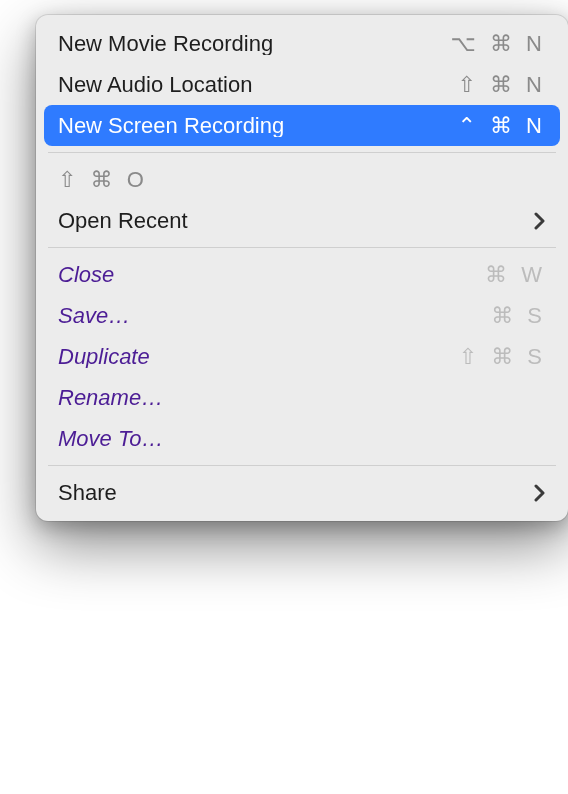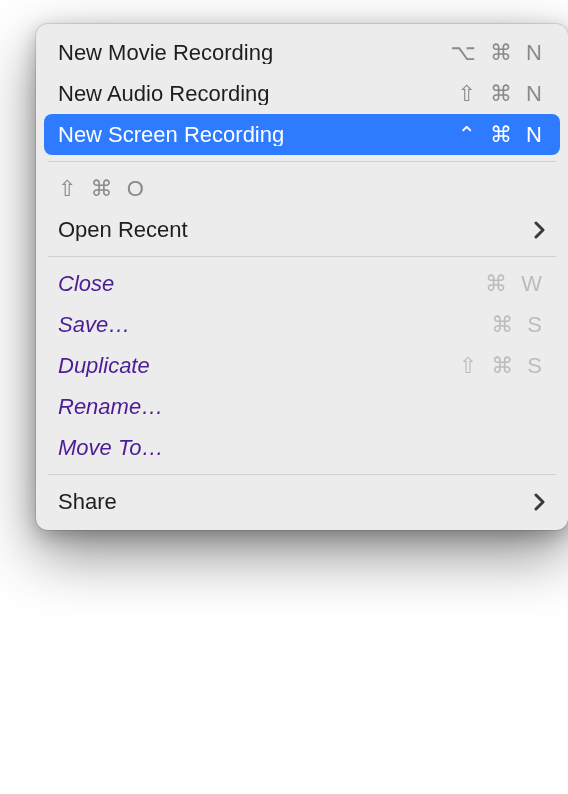--- a/index.html
+++ b/index.html
@@ -11,21 +11,21 @@
     font-family: -apple-system, "Helvetica Neue", Helvetica, Arial, sans-serif;
   }
   .wrap {
     width: 568px;
     height: 794px;
     display: flex;
     align-items: flex-start;
     justify-content: flex-start;
   }
   .menu {
-    margin: 24px 0 0 36px;
+    margin: 15px 0 0 36px;
     width: 560px;
     background: #ececec;
     border-radius: 12px;
     box-shadow:
       0 0 0 1px rgba(0,0,0,0.1),
       0 24px 60px rgba(0,0,0,0.45),
       0 6px 20px rgba(0,0,0,0.25);
     padding: 8px 8px;
     box-sizing: border-box;
   }
@@ -78,21 +78,21 @@
   <div class="menu">
 
     <div class="row">
       <span class="label">New Movie Recording</span>
       <span class="right">
           <span class="shortcut">⌥ ⌘ N</span>
         </span>
     </div>
 
     <div class="row">
-      <span class="label">New Audio Recording</span>
+      <span class="label">New Audio Location</span>
       <span class="right">
           <span class="shortcut">⇧ ⌘ N</span>
         </span>
     </div>
 
     <div class="row selected">
       <span class="label">New Screen Recording</span>
       <span class="right">
           <span class="shortcut">⌃ ⌘ N</span>
         </span>

